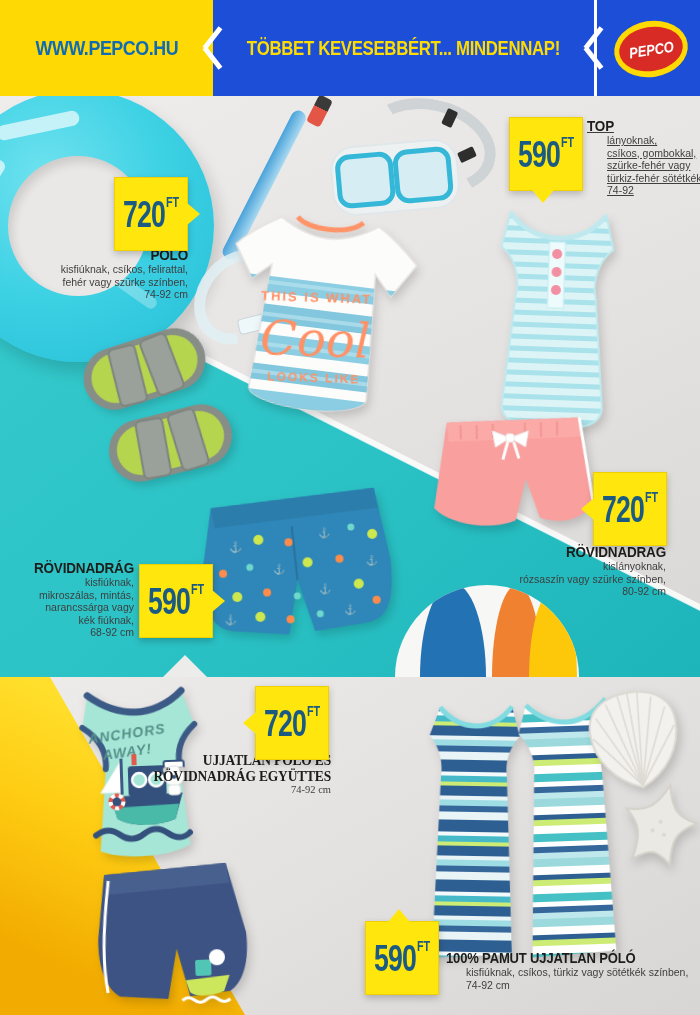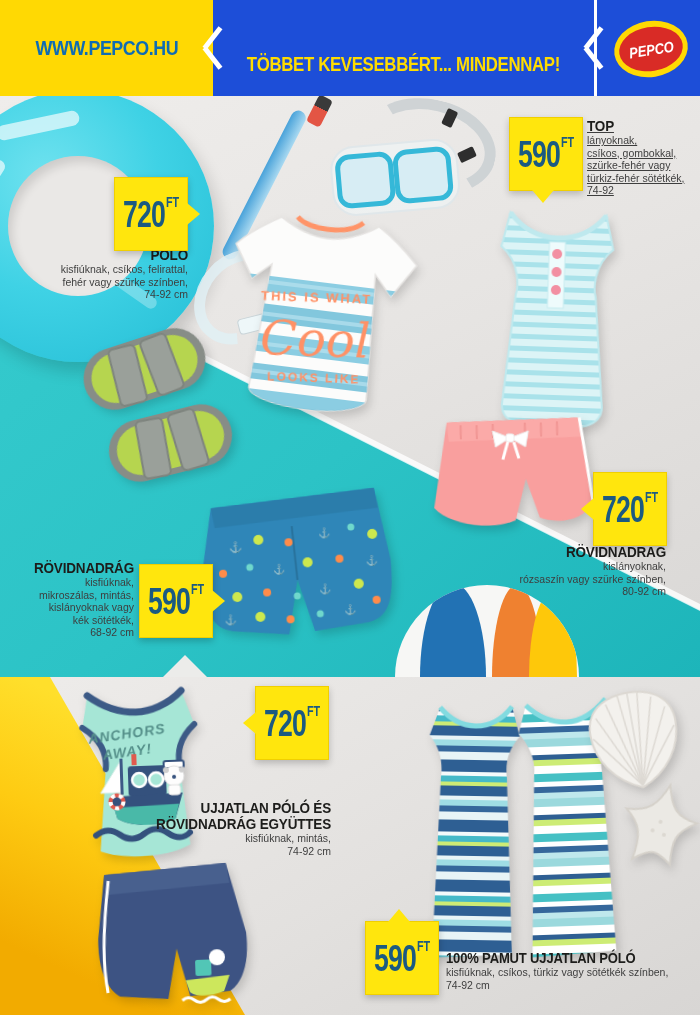--- a/index.html
+++ b/index.html
@@ -6,21 +6,21 @@
   .page{position:relative;width:700px;height:1015px;overflow:hidden;background:#e9e7e5;
         font-family:"Liberation Sans",sans-serif;}
 
   
   .header{position:absolute;left:0;top:0;width:700px;height:96px;background:#1d4ed8;}
   .header-yellow{position:absolute;left:0;top:0;width:213px;height:96px;background:#ffd903;
                  display:flex;align-items:center;justify-content:center;}
   .site{color:#0f6cb4;font-weight:700;font-size:21px;letter-spacing:-0.5px;
         display:inline-block;transform:scaleX(.85);white-space:nowrap;}
   .tagline-wrap{position:absolute;left:213px;top:0;width:381px;height:96px;
-                display:flex;align-items:center;justify-content:center;margin-top:16px;}
+                display:flex;align-items:center;justify-content:center;}
   .tagline{color:#ffdc00;font-weight:700;font-size:20px;letter-spacing:-0.4px;
            display:inline-block;transform:scaleX(.84);white-space:nowrap;}
   .hdr-divider{position:absolute;left:594px;top:0;width:3px;height:96px;background:#fff;}
   .chev{position:absolute;width:24px;height:44px;top:26px;}
   .chev:before,.chev:after{content:'';position:absolute;left:9px;width:5px;height:26px;background:#fff;}
   .chev:before{top:-1px;transform:rotate(38deg);}
   .chev:after{top:19px;transform:rotate(-38deg);}
   .logo{position:absolute;left:614px;top:21px;width:74px;height:56px;transform:rotate(-9deg);}
   .logo-outer{position:absolute;inset:0;background:#ffd903;border-radius:50%;}
   .logo-inner{position:absolute;inset:6px 5px;background:#d92b26;border-radius:50%;
@@ -56,21 +56,21 @@
   .p-up:after{bottom:100%;left:22px;border-left:11px solid transparent;border-right:11px solid transparent;border-bottom:13px solid #ffe60d;}
   .price{color:#1b5a82;font-weight:700;font-size:37px;letter-spacing:-1px;
          display:inline-block;transform:scaleX(.72);white-space:nowrap;line-height:1;}
   .price.small{font-size:30px;transform:scaleX(.66);}
   .ft{font-size:15px;font-weight:700;vertical-align:top;position:relative;top:-2px;margin-left:1px;letter-spacing:0;}
 
   
   .info{position:absolute;z-index:25;color:#3e3e3e;}
   .info .t{font-weight:700;color:#1d1d1b;font-size:15px;line-height:16px;letter-spacing:-0.2px;
            display:block;transform:scaleX(.9);white-space:nowrap;}
-  .info .d{font-size:10.5px;line-height:12.5px;display:block;white-space:nowrap;}
+  .info .d{font-size:10.5px;line-height:12.5px;display:block;white-space:nowrap;margin-left:20px;}
   .ra{text-align:right;}
   .ra .t{transform-origin:right center;}
   .la{text-align:left;}
   .la .t{transform-origin:left center;}
 
   
   .shadowed{filter:drop-shadow(3px 5px 5px rgba(0,0,0,.16));}
   .ring{position:absolute;left:-58px;top:90px;width:272px;height:272px;border-radius:50%;
         background:radial-gradient(circle at 38% 32%,#6fe2ef 0%,#3fd2e5 45%,#23bcd4 100%);
         box-shadow:6px 10px 16px rgba(0,0,0,.15);}
@@ -399,36 +399,35 @@
     <span class="d">szürke-fehér vagy</span>
     <span class="d">türkiz-fehér sötétkék,</span>
     <span class="d">74-92</span>
   </div>
 
 
   <div class="info ra" style="right:566px;top:560px;width:130px;">
     <span class="t">RÖVIDNADRÁG</span>
     <span class="d">kisfiúknak,</span>
     <span class="d">mikroszálas, mintás,</span>
-    <span class="d">kislányoknak vagy</span>
-    <span class="d">kék sötétkék,</span>
+    <span class="d">narancssárga vagy</span>
+    <span class="d">kék fiúknak,</span>
     <span class="d">68-92 cm</span>
   </div>
 
   <div class="info ra" style="right:34px;top:544px;width:210px;">
     <span class="t">RÖVIDNADRÁG</span>
     <span class="d">kislányoknak,</span>
     <span class="d">rózsaszín vagy szürke színben,</span>
     <span class="d">80-92 cm</span>
   </div>
 
-  <div class="info ra" style="right:369px;top:800px;width:235px;">
+  <div class="info ra" style="right:369px;top:752px;width:235px;font-family:Liberation Serif, serif;">
     <span class="t">UJJATLAN PÓLÓ ÉS</span>
     <span class="t">RÖVIDNADRÁG EGYÜTTES</span>
-    <span class="d">kisfiúknak, mintás,</span>
     <span class="d">74-92 cm</span>
   </div>
 
   <div class="info la" style="left:446px;top:950px;width:256px;">
     <span class="t" style="font-size:14.5px;">100% PAMUT UJJATLAN PÓLÓ</span>
     <span class="d">kisfiúknak, csíkos, türkiz vagy sötétkék színben,</span>
     <span class="d">74-92 cm</span>
   </div>
 
   <div class="header">

